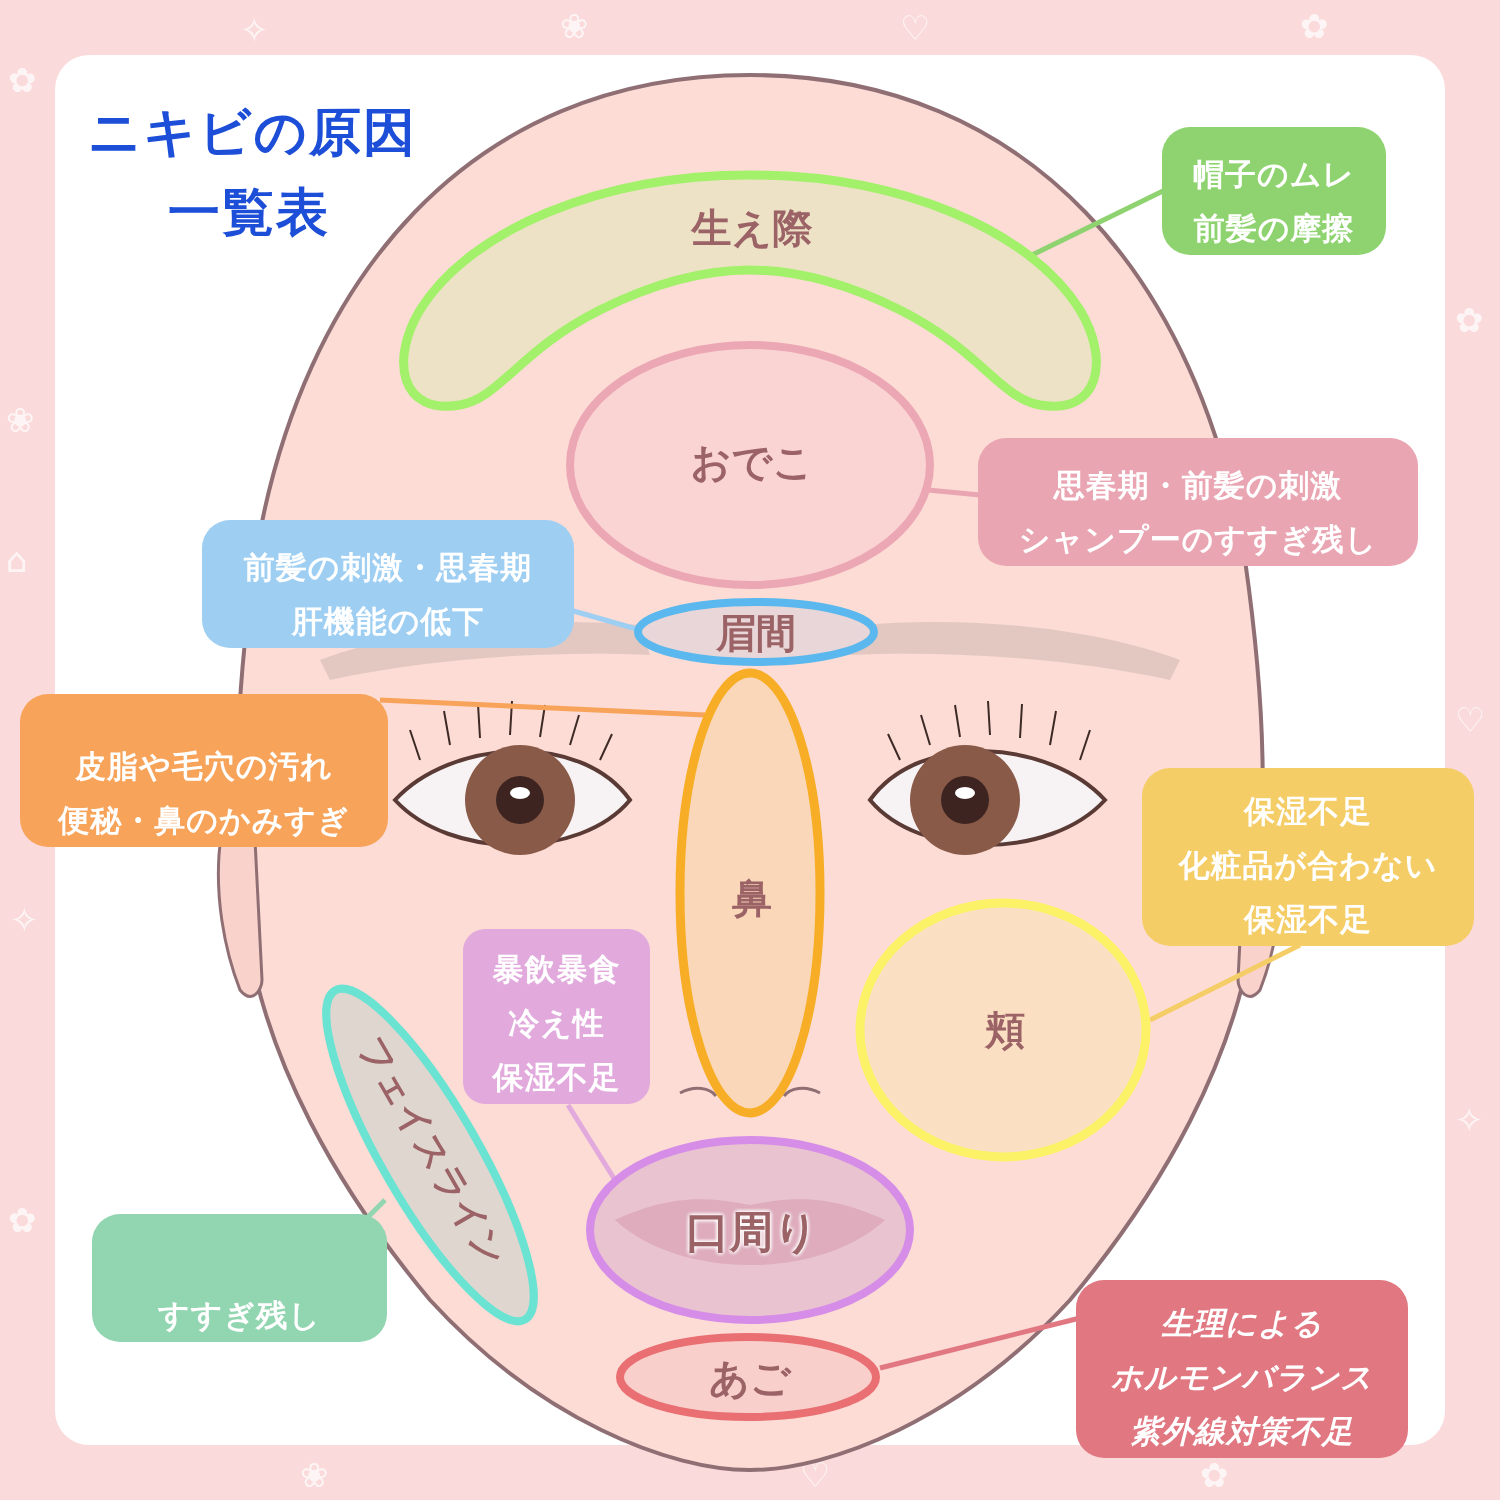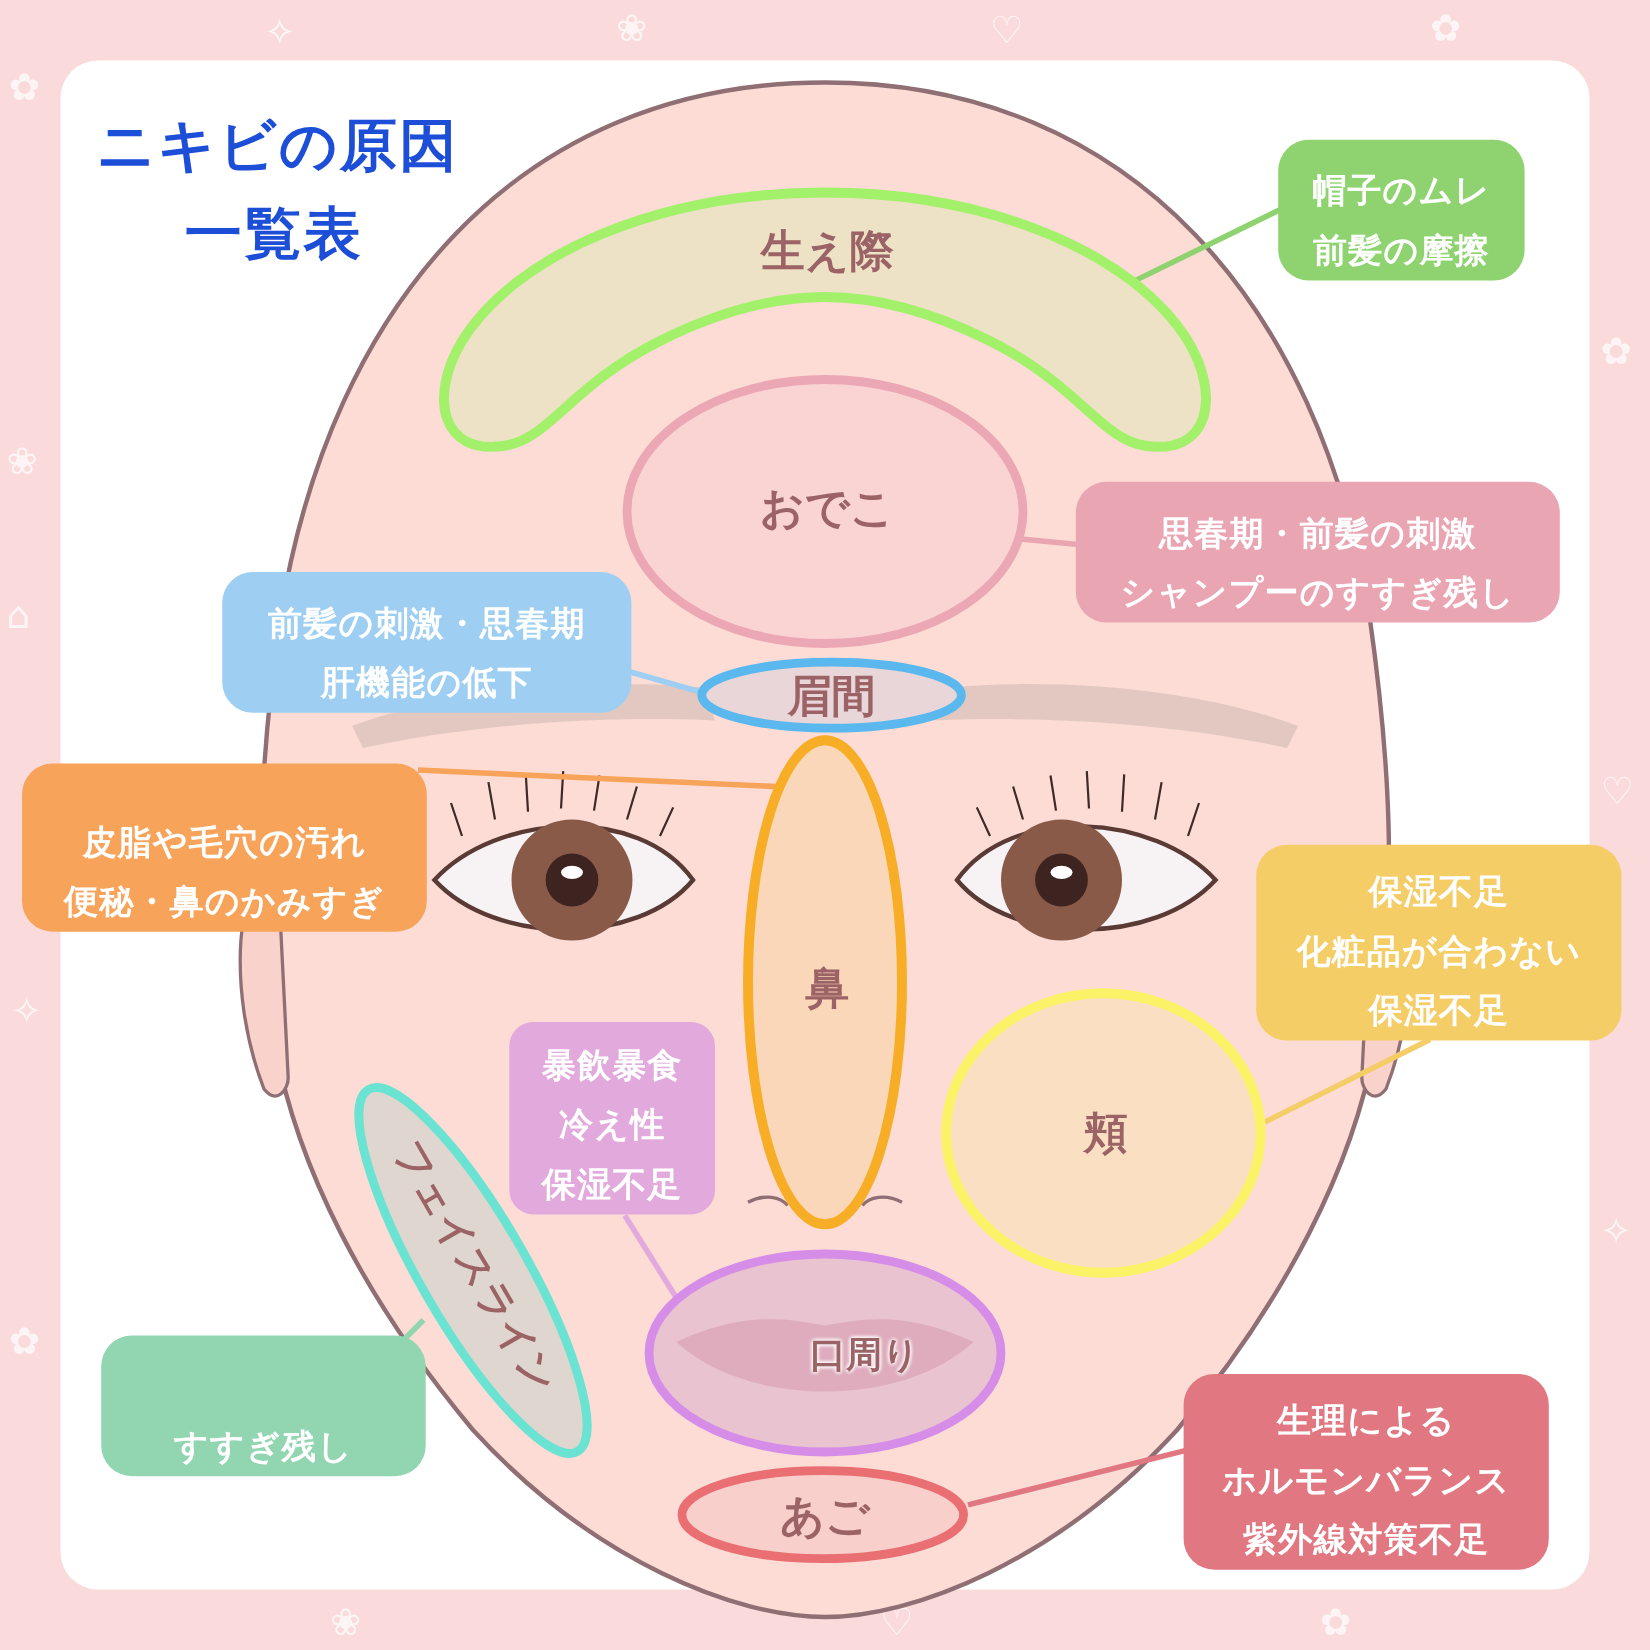--- a/index.html
+++ b/index.html
@@ -117,21 +117,21 @@
   <path d="M615 1220 C 680 1190, 720 1200, 750 1205 C 780 1200, 820 1190, 885 1220 C 820 1280, 680 1280, 615 1220 Z" fill="#d8a3b4" opacity="0.7"></path>
   <ellipse cx="748" cy="1377" rx="128" ry="40" fill="#f9cfcc" stroke="#e96f72" stroke-width="8"></ellipse>
 </svg>
 
 <div class="zone-label" style="left:752px;top:228px;">生え際</div>
 <div class="zone-label" style="left:752px;top:462px;">おでこ</div>
 <div class="zone-label" style="left:756px;top:633px;">眉間</div>
 <div class="zone-label" style="left:752px;top:898px;">鼻</div>
 <div class="zone-label" style="left:1005px;top:1030px;">頬</div>
 <div class="zone-label" style="left:432px;top:1152px;transform:translate(-50%,-50%) rotate(60deg);font-size:36px;">フェイスライン</div>
-<div class="zone-label" style="left:786px;top:1232px;font-size:33px;-webkit-text-stroke:0px;text-shadow:0 0 4px #fff,0 0 4px #fff,0 0 4px #fff;">口周り</div>
+<div class="zone-label" style="left:752px;top:1232px;font-size:44px;-webkit-text-stroke:0px;text-shadow:0 0 4px #fff,0 0 4px #fff,0 0 4px #fff;">口周り</div>
 <div class="zone-label" style="left:750px;top:1378px;">あご</div>
 
 <div class="box" style="left:1162px;top:127px;width:224px;height:128px;background:#8ed36f;">
   <span>帽子のムレ</span>
   <span>前髪の摩擦</span>
 </div>
 
 <div class="box" style="left:978px;top:438px;width:440px;height:128px;background:#eaa5b2;">
   <span>思春期・前髪の刺激</span>
   <span>シャンプーのすすぎ残し</span>
@@ -156,17 +156,17 @@
 <div class="box" style="left:463px;top:929px;width:187px;height:175px;background:#e1a9dc;border-radius:22px;">
   <span>暴飲暴食</span>
   <span>冷え性</span>
   <span>保湿不足</span>
 </div>
 
 <div class="box" style="left:92px;top:1214px;width:295px;height:128px;background:#91d5b1;">
   <span>すすぎ残し</span>
 </div>
 
-<div class="box" style="left:1076px;top:1249px;width:332px;height:178px;background:#e17781;">
+<div class="box" style="left:1076px;top:1280px;width:332px;height:178px;background:#e17781;font-style:italic;">
   <span>生理による</span>
   <span>ホルモンバランス</span>
   <span>紫外線対策不足</span>
 </div>
 
 </body></html>

